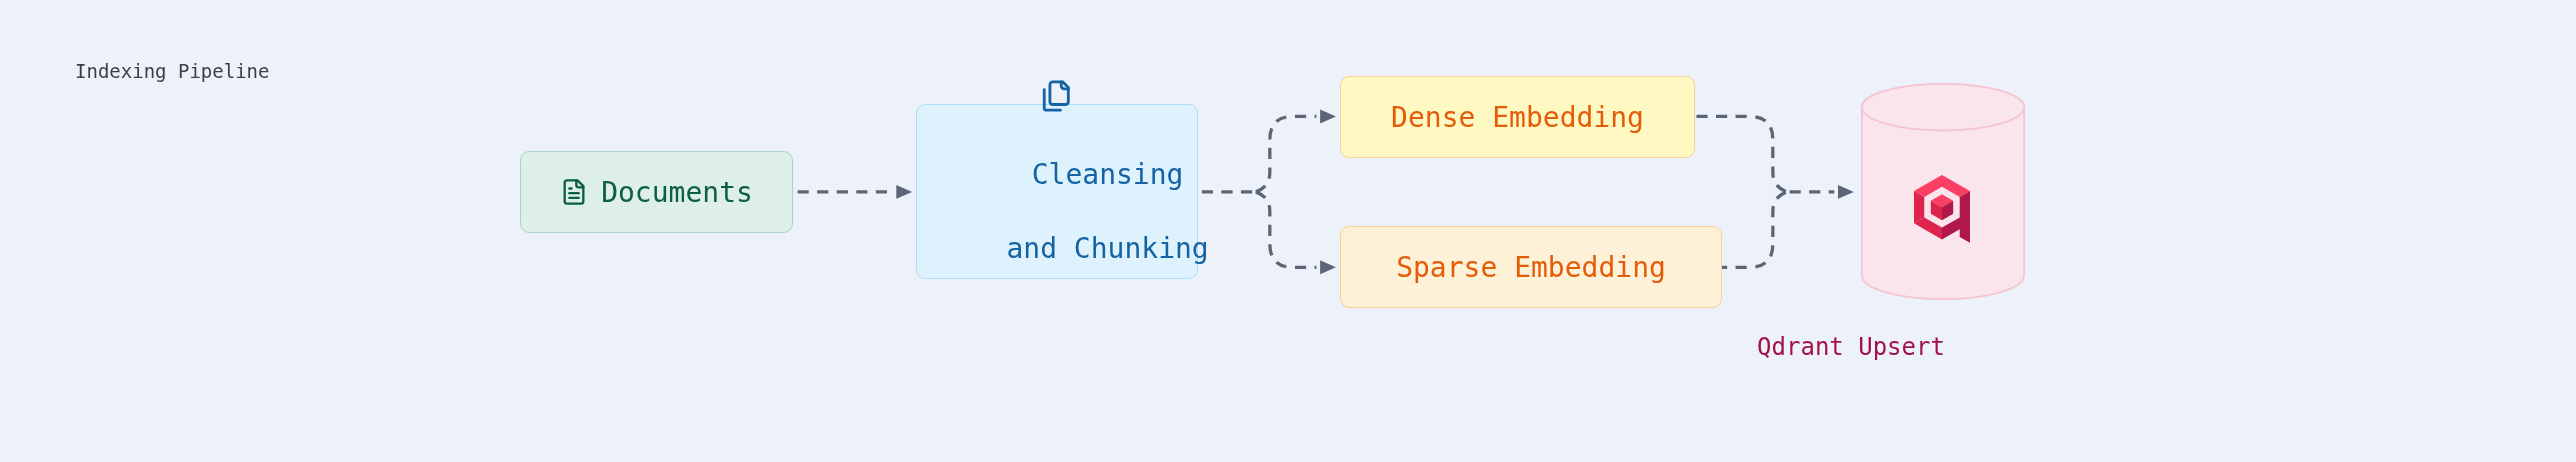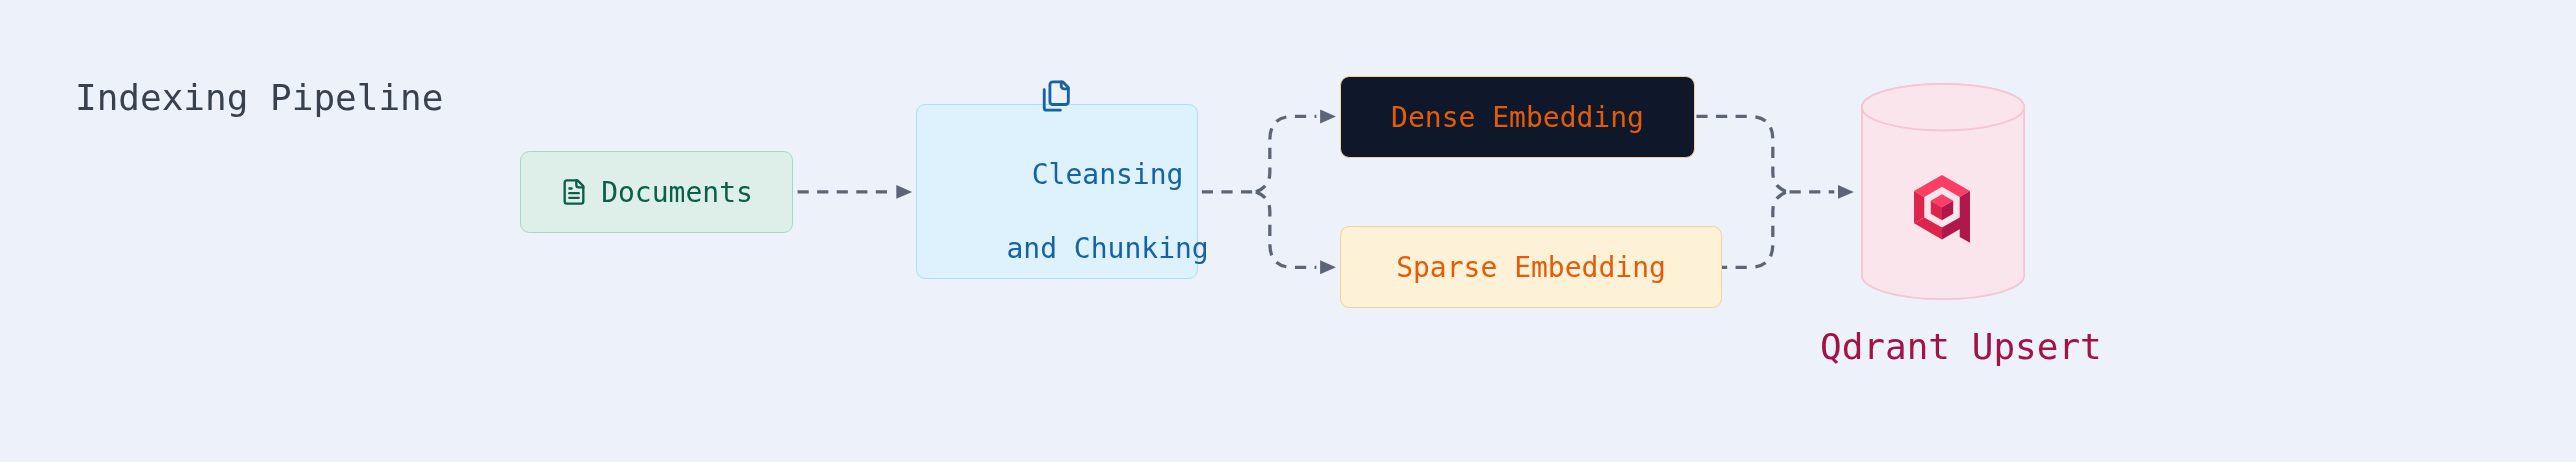--- a/index.html
+++ b/index.html
@@ -4,22 +4,22 @@
 <style>
   html,body{margin:0;padding:0;}
   body{
     width:2576px;height:462px;
     background:#edf1fa;
     font-family:"DejaVu Sans Mono","Liberation Mono",monospace;
     overflow:hidden;
   }
   .canvas{position:relative;width:2576px;height:462px;background:#edf1fa;}
   .title{
-    position:absolute;left:75px;top:81px;
-    font-size:36px;line-height:34px;color:#39414f;white-space:pre;
+    position:absolute;left:75px;top:54px;
+    font-size:19px;line-height:34px;color:#39414f;white-space:pre;
   }
   svg.connectors{position:absolute;left:0;top:0;width:2576px;height:462px;}
   .edge{stroke:#5c6575;stroke-width:3.5;fill:none;stroke-dasharray:12 9;}
   .arrowhead{fill:#5c6575;stroke:none;}
   .node{
     position:absolute;box-sizing:border-box;
     display:flex;align-items:center;justify-content:center;
     border:1.9px solid;border-radius:9.3px;
     font-size:28px;white-space:pre;
   }
@@ -28,31 +28,31 @@
     background:#ddefe8;border-color:#a3d9c2;color:#0b5e48;
   }
   .node-cleansing{
     left:916px;top:104px;width:282px;height:175px;
     flex-direction:column;gap:5.6px;
     background:#ddf2fc;border-color:#abdff8;color:#1562a4;
   }
   .node-cleansing .label-lines{text-align:center;line-height:37px;}
   .node-dense{
     left:1340px;top:76px;width:355px;height:82px;
-    background:#0f172a;border-color:#f7d092;color:#e55c08;
+    background:#fef9c3;border-color:#f7d092;color:#e55c08;
   }
   .node-sparse{
     left:1340px;top:226px;width:382px;height:82px;
     background:#fdf1d7;border-color:#f7d092;color:#e55c08;
   }
   .cylinder{position:absolute;left:1860px;top:82px;width:166px;height:219px;}
   .qdrant-logo{position:absolute;left:1913px;top:174px;width:58px;height:69px;}
   .qdrant-label{
-    position:absolute;left:1820px;top:330px;width:246px;
-    text-align:center;font-size:36px;line-height:34px;color:#a31245;white-space:pre;
+    position:absolute;left:1728px;top:330px;width:246px;
+    text-align:center;font-size:24px;line-height:34px;color:#a31245;white-space:pre;
   }
   .node-icon{flex:0 0 auto;display:block;}
 </style>
 </head>
 <body>
 
 <div class="canvas">
 
   <div class="title">Indexing Pipeline</div>
 

